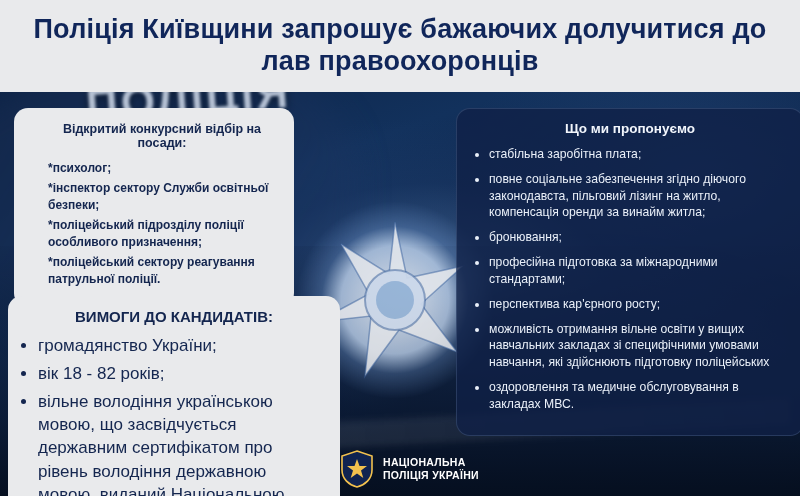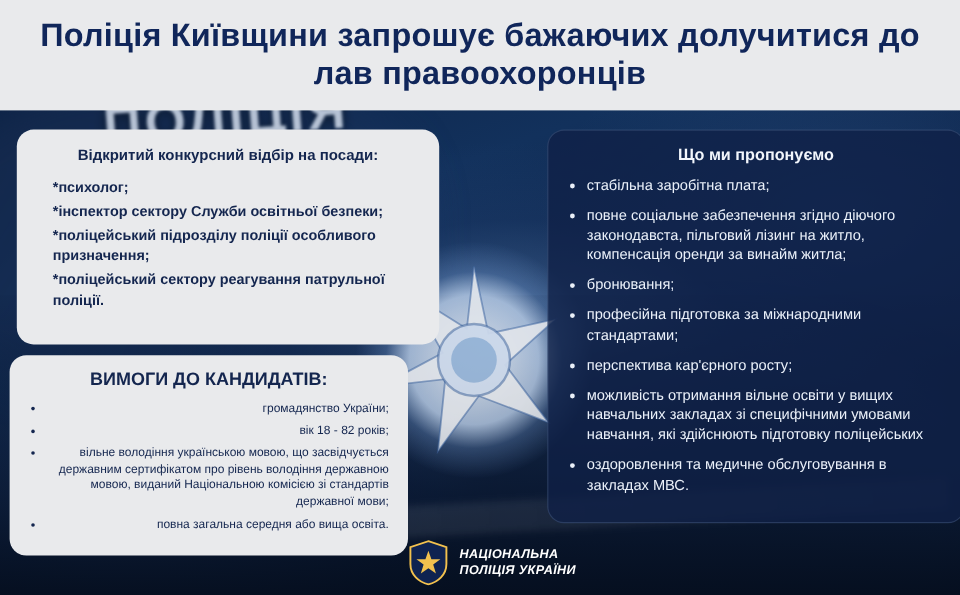--- a/index.html
+++ b/index.html
@@ -130,32 +130,32 @@
   }
   .panel-title {
     font-weight: 700;
     text-align: center;
     margin: 0 0 8px 0;
   }
   
   #panel-positions {
     left: 14px;
     top: 108px;
-    width: 352px;
-    padding: 14px 18px 16px 18px;
+    width: 280px;
+    padding: 14px 18px 16px 34px;
   }
   #panel-positions .lead {
     font-size: 12.5px;
     font-weight: 700;
     margin: 0 0 10px 0;
     text-align: center;
     color: #14264f;
   }
   #panel-positions ul {
-    margin: 12px;
+    margin: 0;
     padding: 0;
     list-style: none;
   }
   #panel-positions li {
     font-size: 12px;
     font-weight: 700;
     line-height: 1.42;
     margin-bottom: 3px;
     color: #14264f;
   }
@@ -170,25 +170,25 @@
     font-size: 15px;
     line-height: 1.2;
     color: #14264f;
   }
   #panel-requirements ul {
     margin: 6px 0 0 0;
     padding: 0 0 0 14px;
     list-style: disc;
   }
   #panel-requirements li {
-    font-size: 10px;
+    font-size: 17px;
     line-height: 1.36;
     margin-bottom: 5px;
     color: #14264f;
-    text-align: right;
+    text-align: left;
   }
   
   #panel-offers {
     left: 440px;
     top: 108px;
     width: 348px;
     padding: 12px 16px 14px 16px;
   }
   #panel-offers .panel-title {
     font-size: 13.5px;
@@ -236,21 +236,20 @@
   }
   .logo-text {
     font-size: 10.5px;
     font-weight: 700;
     line-height: 1.2;
     color: #ffffff;
     letter-spacing: 0.3px;
   }
   .logo-text span {
     display: block;
-    font-style: italic;
   }
 </style>
 </head>
 <body>
 
 <div class="poster">
 
   <div class="bg">
     <div class="bg-blur-1"></div>
     <div class="bg-blur-2"></div>

